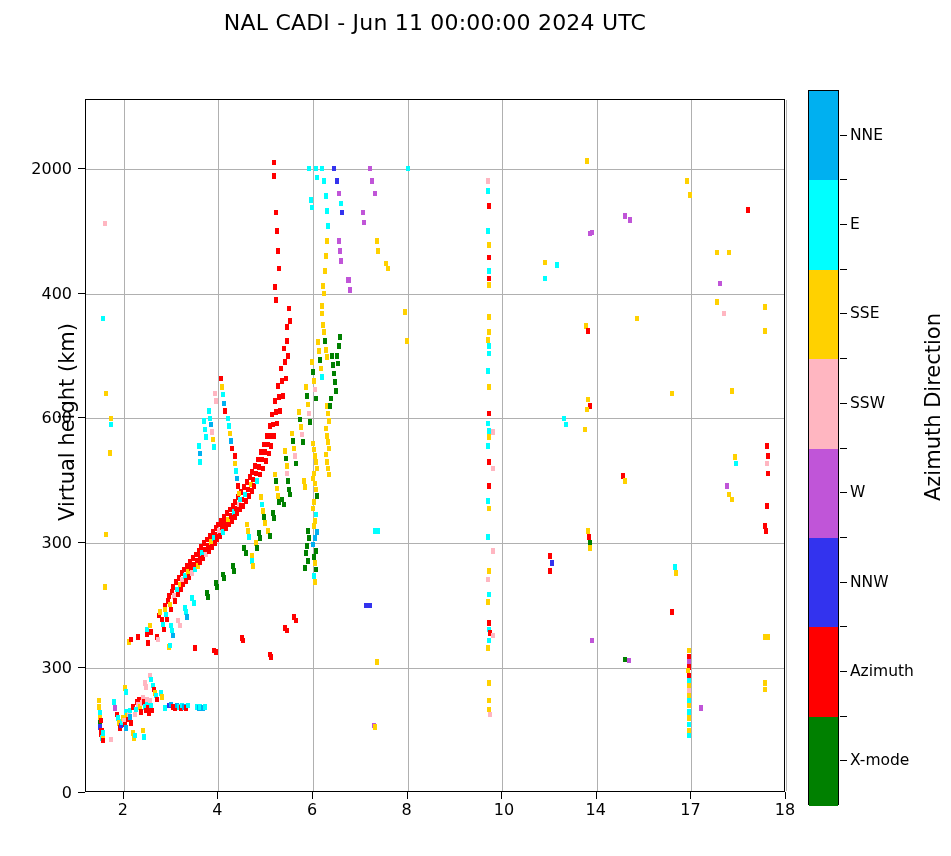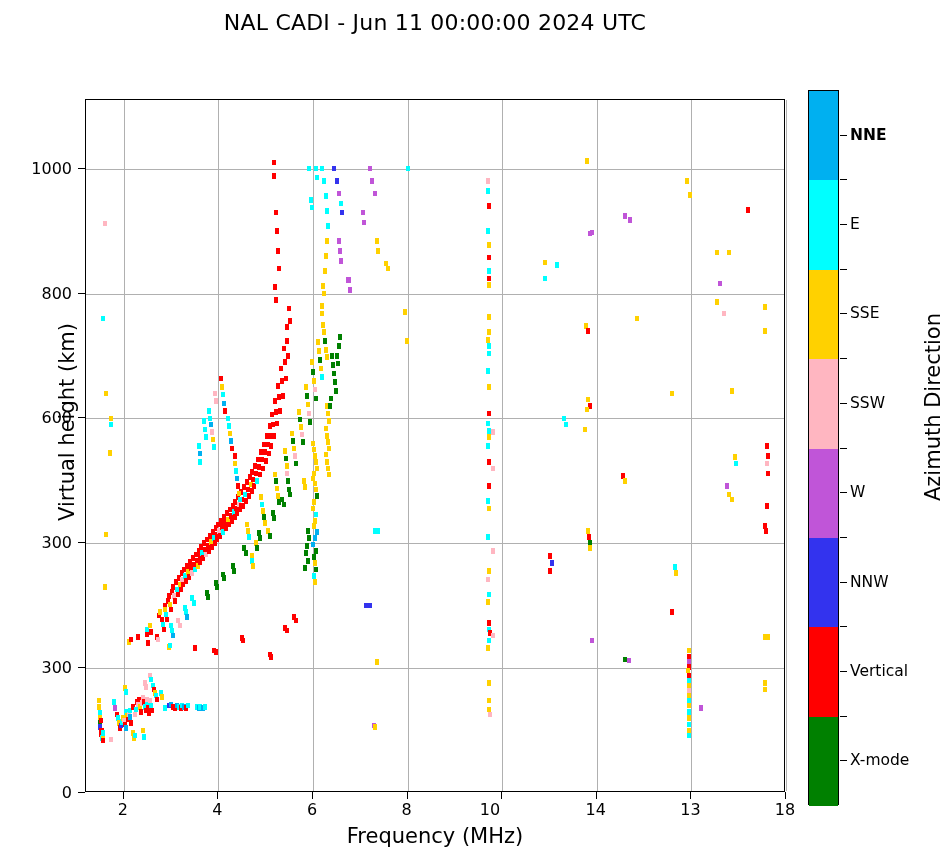--- a/index.html
+++ b/index.html
@@ -684,44 +684,43 @@
   <div id="ticks-x">
       <div class="xtick" style="left: 122.8px;"></div>
       <div class="xtlabel" style="left: 122.8px;">2</div>
       <div class="xtick" style="left: 217.4px;"></div>
       <div class="xtlabel" style="left: 217.4px;">4</div>
       <div class="xtick" style="left: 312px;"></div>
       <div class="xtlabel" style="left: 312px;">6</div>
       <div class="xtick" style="left: 406.6px;"></div>
       <div class="xtlabel" style="left: 406.6px;">8</div>
       <div class="xtick" style="left: 501.2px;"></div>
-      <div class="xtlabel" style="left: 490px;">10</div>
+      <div class="xtlabel" style="left: 504px;">10</div>
       <div class="xtick" style="left: 595.8px;"></div>
       <div class="xtlabel" style="left: 595.8px;">14</div>
       <div class="xtick" style="left: 690.4px;"></div>
-      <div class="xtlabel" style="left: 690.4px;">13</div>
+      <div class="xtlabel" style="left: 690.4px;">17</div>
       <div class="xtick" style="left: 785px;"></div>
       <div class="xtlabel" style="left: 785px;">18</div>
     </div>
   <div id="ticks-y">
       <div class="ytick" style="top: 792px;"></div>
       <div class="ytlabel" style="top: 792px;">0</div>
       <div class="ytick" style="top: 667.1px;"></div>
       <div class="ytlabel" style="top: 667.1px;">300</div>
       <div class="ytick" style="top: 542.3px;"></div>
       <div class="ytlabel" style="top: 542.3px;">300</div>
       <div class="ytick" style="top: 417.4px;"></div>
       <div class="ytlabel" style="top: 417.4px;">600</div>
       <div class="ytick" style="top: 292.5px;"></div>
-      <div class="ytlabel" style="top: 292.5px;">800</div>
+      <div class="ytlabel" style="top: 292.5px;">400</div>
       <div class="ytick" style="top: 167.7px;"></div>
-      <div class="ytlabel" style="top: 167.7px;">1000</div>
+      <div class="ytlabel" style="top: 167.7px;">2000</div>
     </div>
 
-  <div id="xaxis-label">Frequency (MHz)</div>
   <div id="yaxis-label">Virtual height (km)</div>
 
   <div id="cbar">
       <div class="cbseg" style="top: 0px; height: 89.38px; background: rgb(0, 176, 240);"></div>
       <div class="cbseg" style="top: 89.38px; height: 89.38px; background: rgb(0, 255, 255);"></div>
       <div class="cbseg" style="top: 178.75px; height: 89.38px; background: rgb(255, 209, 0);"></div>
       <div class="cbseg" style="top: 268.13px; height: 89.38px; background: rgb(255, 182, 193);"></div>
       <div class="cbseg" style="top: 357.5px; height: 89.38px; background: rgb(192, 85, 216);"></div>
       <div class="cbseg" style="top: 446.88px; height: 89.38px; background: rgb(51, 51, 238);"></div>
       <div class="cbseg" style="top: 536.25px; height: 89.38px; background: rgb(255, 0, 0);"></div>
@@ -729,31 +728,31 @@
     </div>
   <div id="cbar-ticks">
       <div class="cbtick" style="top: 179.38px;"></div>
       <div class="cbtick" style="top: 268.75px;"></div>
       <div class="cbtick" style="top: 358.13px;"></div>
       <div class="cbtick" style="top: 447.5px;"></div>
       <div class="cbtick" style="top: 536.88px;"></div>
       <div class="cbtick" style="top: 626.25px;"></div>
       <div class="cbtick" style="top: 715.63px;"></div>
       <div class="cbtick" style="top: 134.69px;"></div>
-      <div class="cblabel" style="top: 134.69px; font-weight: bold;">NNE</div>
+      <div class="cblabel" style="top: 134.69px;">NNE</div>
       <div class="cbtick" style="top: 224.06px;"></div>
       <div class="cblabel" style="top: 224.06px;">E</div>
       <div class="cbtick" style="top: 313.44px;"></div>
       <div class="cblabel" style="top: 313.44px;">SSE</div>
       <div class="cbtick" style="top: 402.81px;"></div>
       <div class="cblabel" style="top: 402.81px;">SSW</div>
       <div class="cbtick" style="top: 492.19px;"></div>
       <div class="cblabel" style="top: 492.19px;">W</div>
       <div class="cbtick" style="top: 581.56px;"></div>
       <div class="cblabel" style="top: 581.56px;">NNW</div>
       <div class="cbtick" style="top: 670.94px;"></div>
-      <div class="cblabel" style="top: 670.94px;">Vertical</div>
+      <div class="cblabel" style="top: 670.94px;">Azimuth</div>
       <div class="cbtick" style="top: 760.31px;"></div>
       <div class="cblabel" style="top: 760.31px;">X-mode</div>
     </div>
   <div id="cbar-title">Azimuth Direction</div>
 
 </div>
 
 </body></html>

